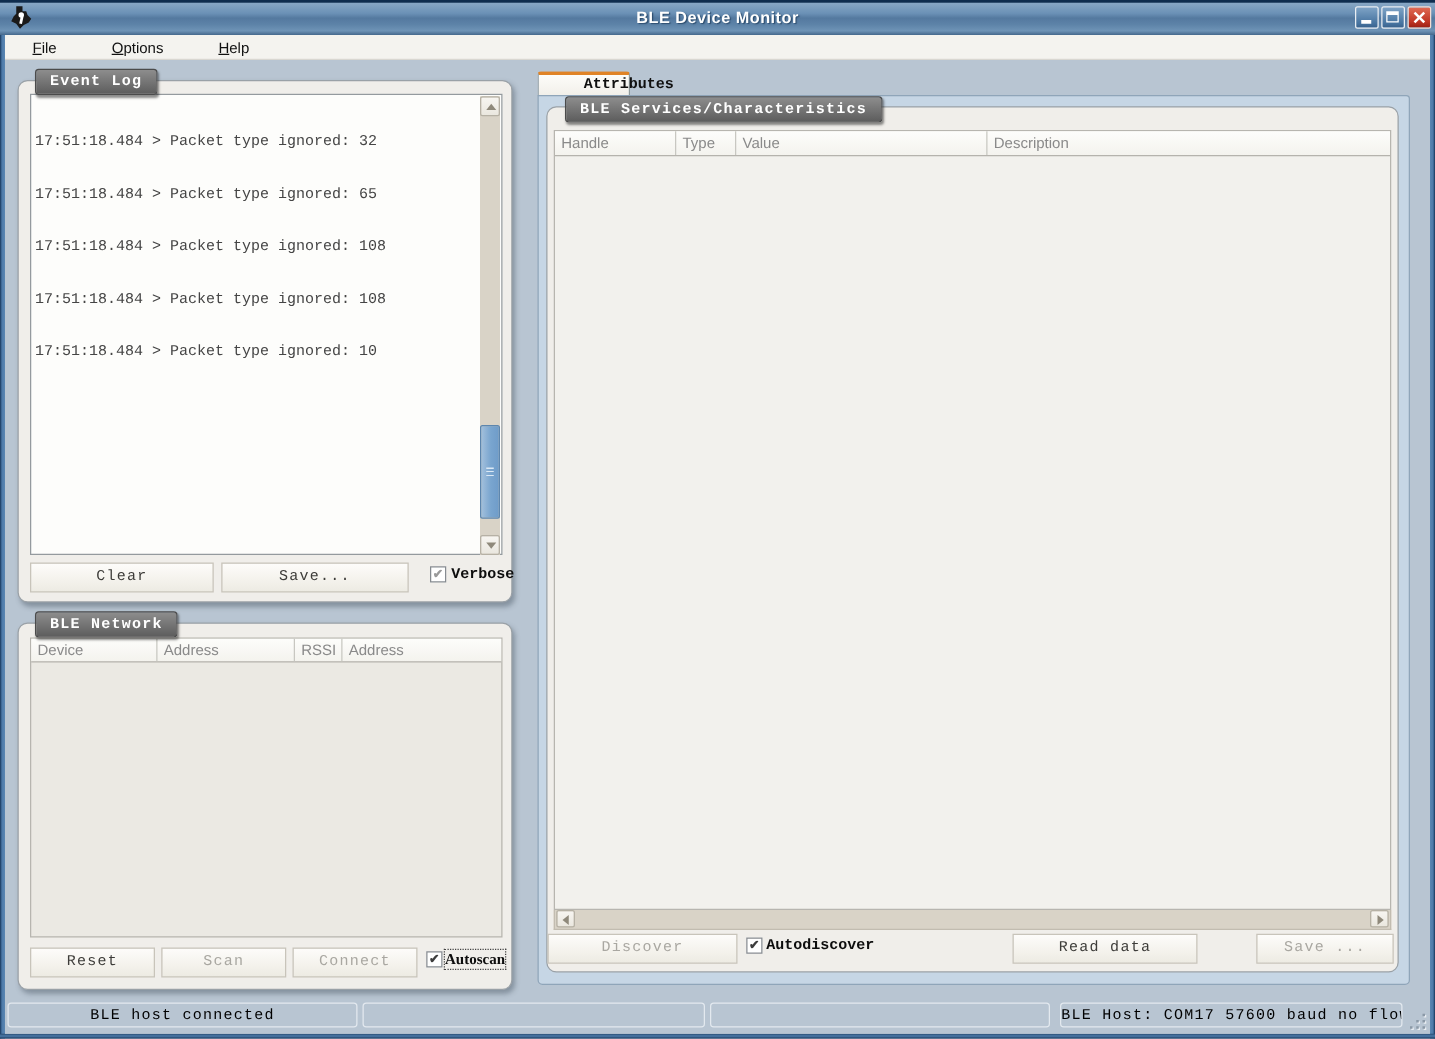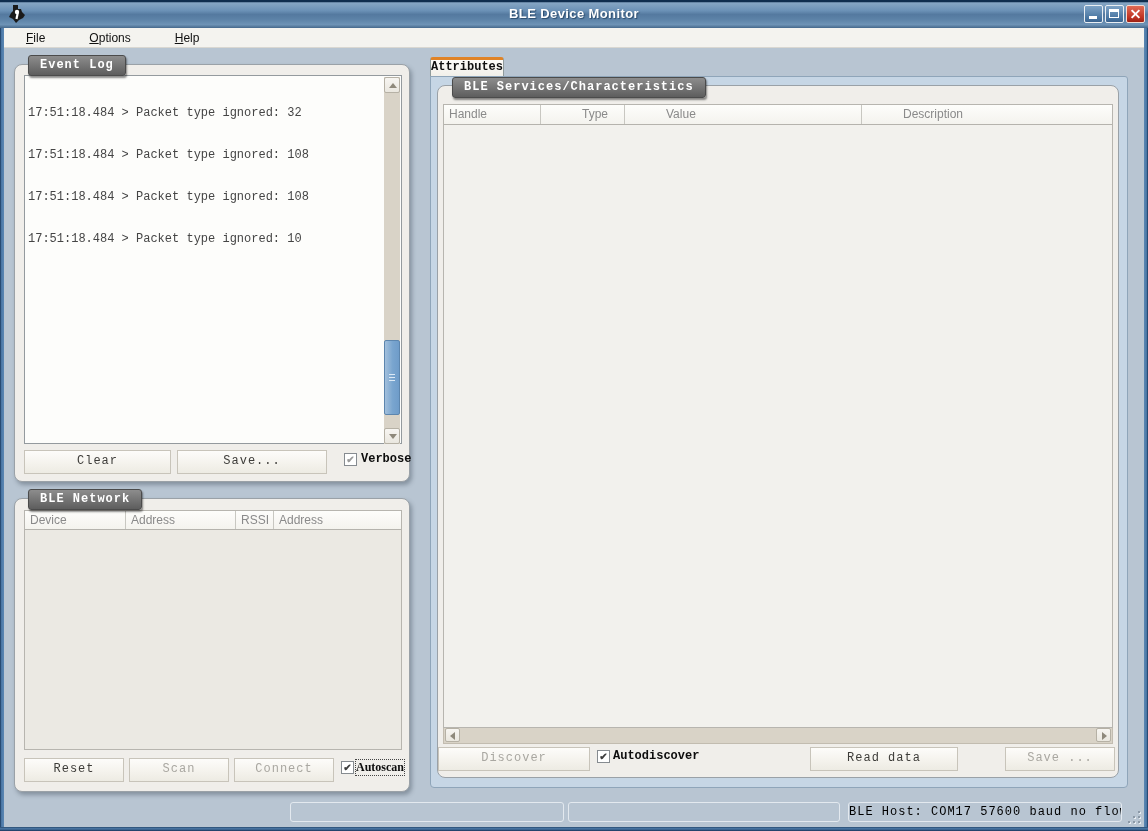--- a/index.html
+++ b/index.html
@@ -98,28 +98,28 @@
   .btn-reset { left:24px; top:758px; width:100px; }
   .btn-scan { left:129px; top:758px; width:100px; }
   .btn-connect { left:234px; top:758px; width:100px; }
   .cb-autoscan { left:341px; top:761px; }
   .lbl-autoscan { left:356px; top:760px; }
 
   
   .tab { position:absolute; left:430px; top:57px; width:74px; height:20px;
     background:linear-gradient(#fdfcf9,#f1efe9); border:1px solid #8f9a9b; border-bottom:none;
     border-top:3px solid #e08326; border-radius:3px 3px 0 0;
-    font:bold 12px "Liberation Mono", monospace; text-align:center; line-height:15px; color:#101010; }
+    font:bold 12px "Liberation Mono", monospace; text-align:center; line-height:15px; color:#101010;padding-left:36px; }
   .tabpage { position:absolute; left:430px; top:76px; width:698px; height:712px;
     background:#c6d6e5; border:1px solid #8fa5b9; border-radius:0 3px 4px 4px; }
   .svc-group { left:437px; top:85px; width:682px; height:693px; box-shadow:none; }
   .svc-badge { left:452px; top:77px; }
   .svc-table { position:absolute; left:443px; top:104px; width:670px; height:624px;
     background:#f2f1ed; border:1px solid #b7b5af; }
-  .svc-head { left:0; top:0; width:668px; height:20px;gap:36px; }
+  .svc-head { left:0; top:0; width:668px; height:20px; }
   .svc-hscroll { position:absolute; left:443px; top:728px; width:670px; height:16px; background:#d9d3c7;
     border:1px solid #c2bcb0; border-top:none; }
   .sv-left  { left:1px; top:0px; width:15px; height:14px; }
   .sv-right { right:1px; top:0px; width:15px; height:14px; }
   .btn-discover { left:438px; top:747px; width:152px; }
   .cb-autodiscover { left:597px; top:750px; }
   .lbl-autodiscover { left:613px; top:749px; }
   .btn-readdata { left:810px; top:747px; width:148px; }
   .btn-saveattr { left:1005px; top:747px; width:110px; }
 
@@ -164,20 +164,21 @@
   <div class="menu-item">File</div>
   <div class="menu-item">Options</div>
   <div class="menu-item">Help</div>
 </div>
 
 <div class="group el-group"></div>
 <div class="badge el-badge">Event Log</div>
 <div class="el-view">
   <div class="el-lines">
     <div>17:51:18.484 &gt; Packet type ignored: 32</div>
+    <div>17:51:18.484 &gt; Packet type ignored: 65</div>
     <div>17:51:18.484 &gt; Packet type ignored: 108</div>
     <div>17:51:18.484 &gt; Packet type ignored: 108</div>
     <div>17:51:18.484 &gt; Packet type ignored: 10</div>
   </div>
   <div class="el-scroll">
     <div class="sb-btn el-up">
         <i class="tri up"></i>
       </div>
     <div class="el-thumb"></div>
     <div class="sb-btn el-down">
@@ -226,20 +227,21 @@
       <i class="tri right"></i>
     </div>
 </div>
 <div class="btn disabled btn-discover">Discover</div>
 <div class="checkbox cb-autodiscover">✔</div>
 <div class="cb-label lbl-autodiscover">Autodiscover</div>
 <div class="btn btn-readdata">Read data</div>
 <div class="btn disabled btn-saveattr">Save ...</div>
 
 <div class="statusbar">
+  <div class="status-cell sc-0">BLE host connected</div>
   <div class="status-cell sc-1"></div>
   <div class="status-cell sc-2"></div>
   <div class="status-cell sc-3">BLE Host: COM17 57600 baud no flowc.</div>
   <div class="grip">
     <b style="left:11px;top:11px"></b>
       <b style="left:11px;top:6px"></b>
       <b style="left:11px;top:1px"></b>
     <b style="left:6px;top:11px"></b>
       <b style="left:6px;top:6px"></b>
       <b style="left:1px;top:11px"></b>

